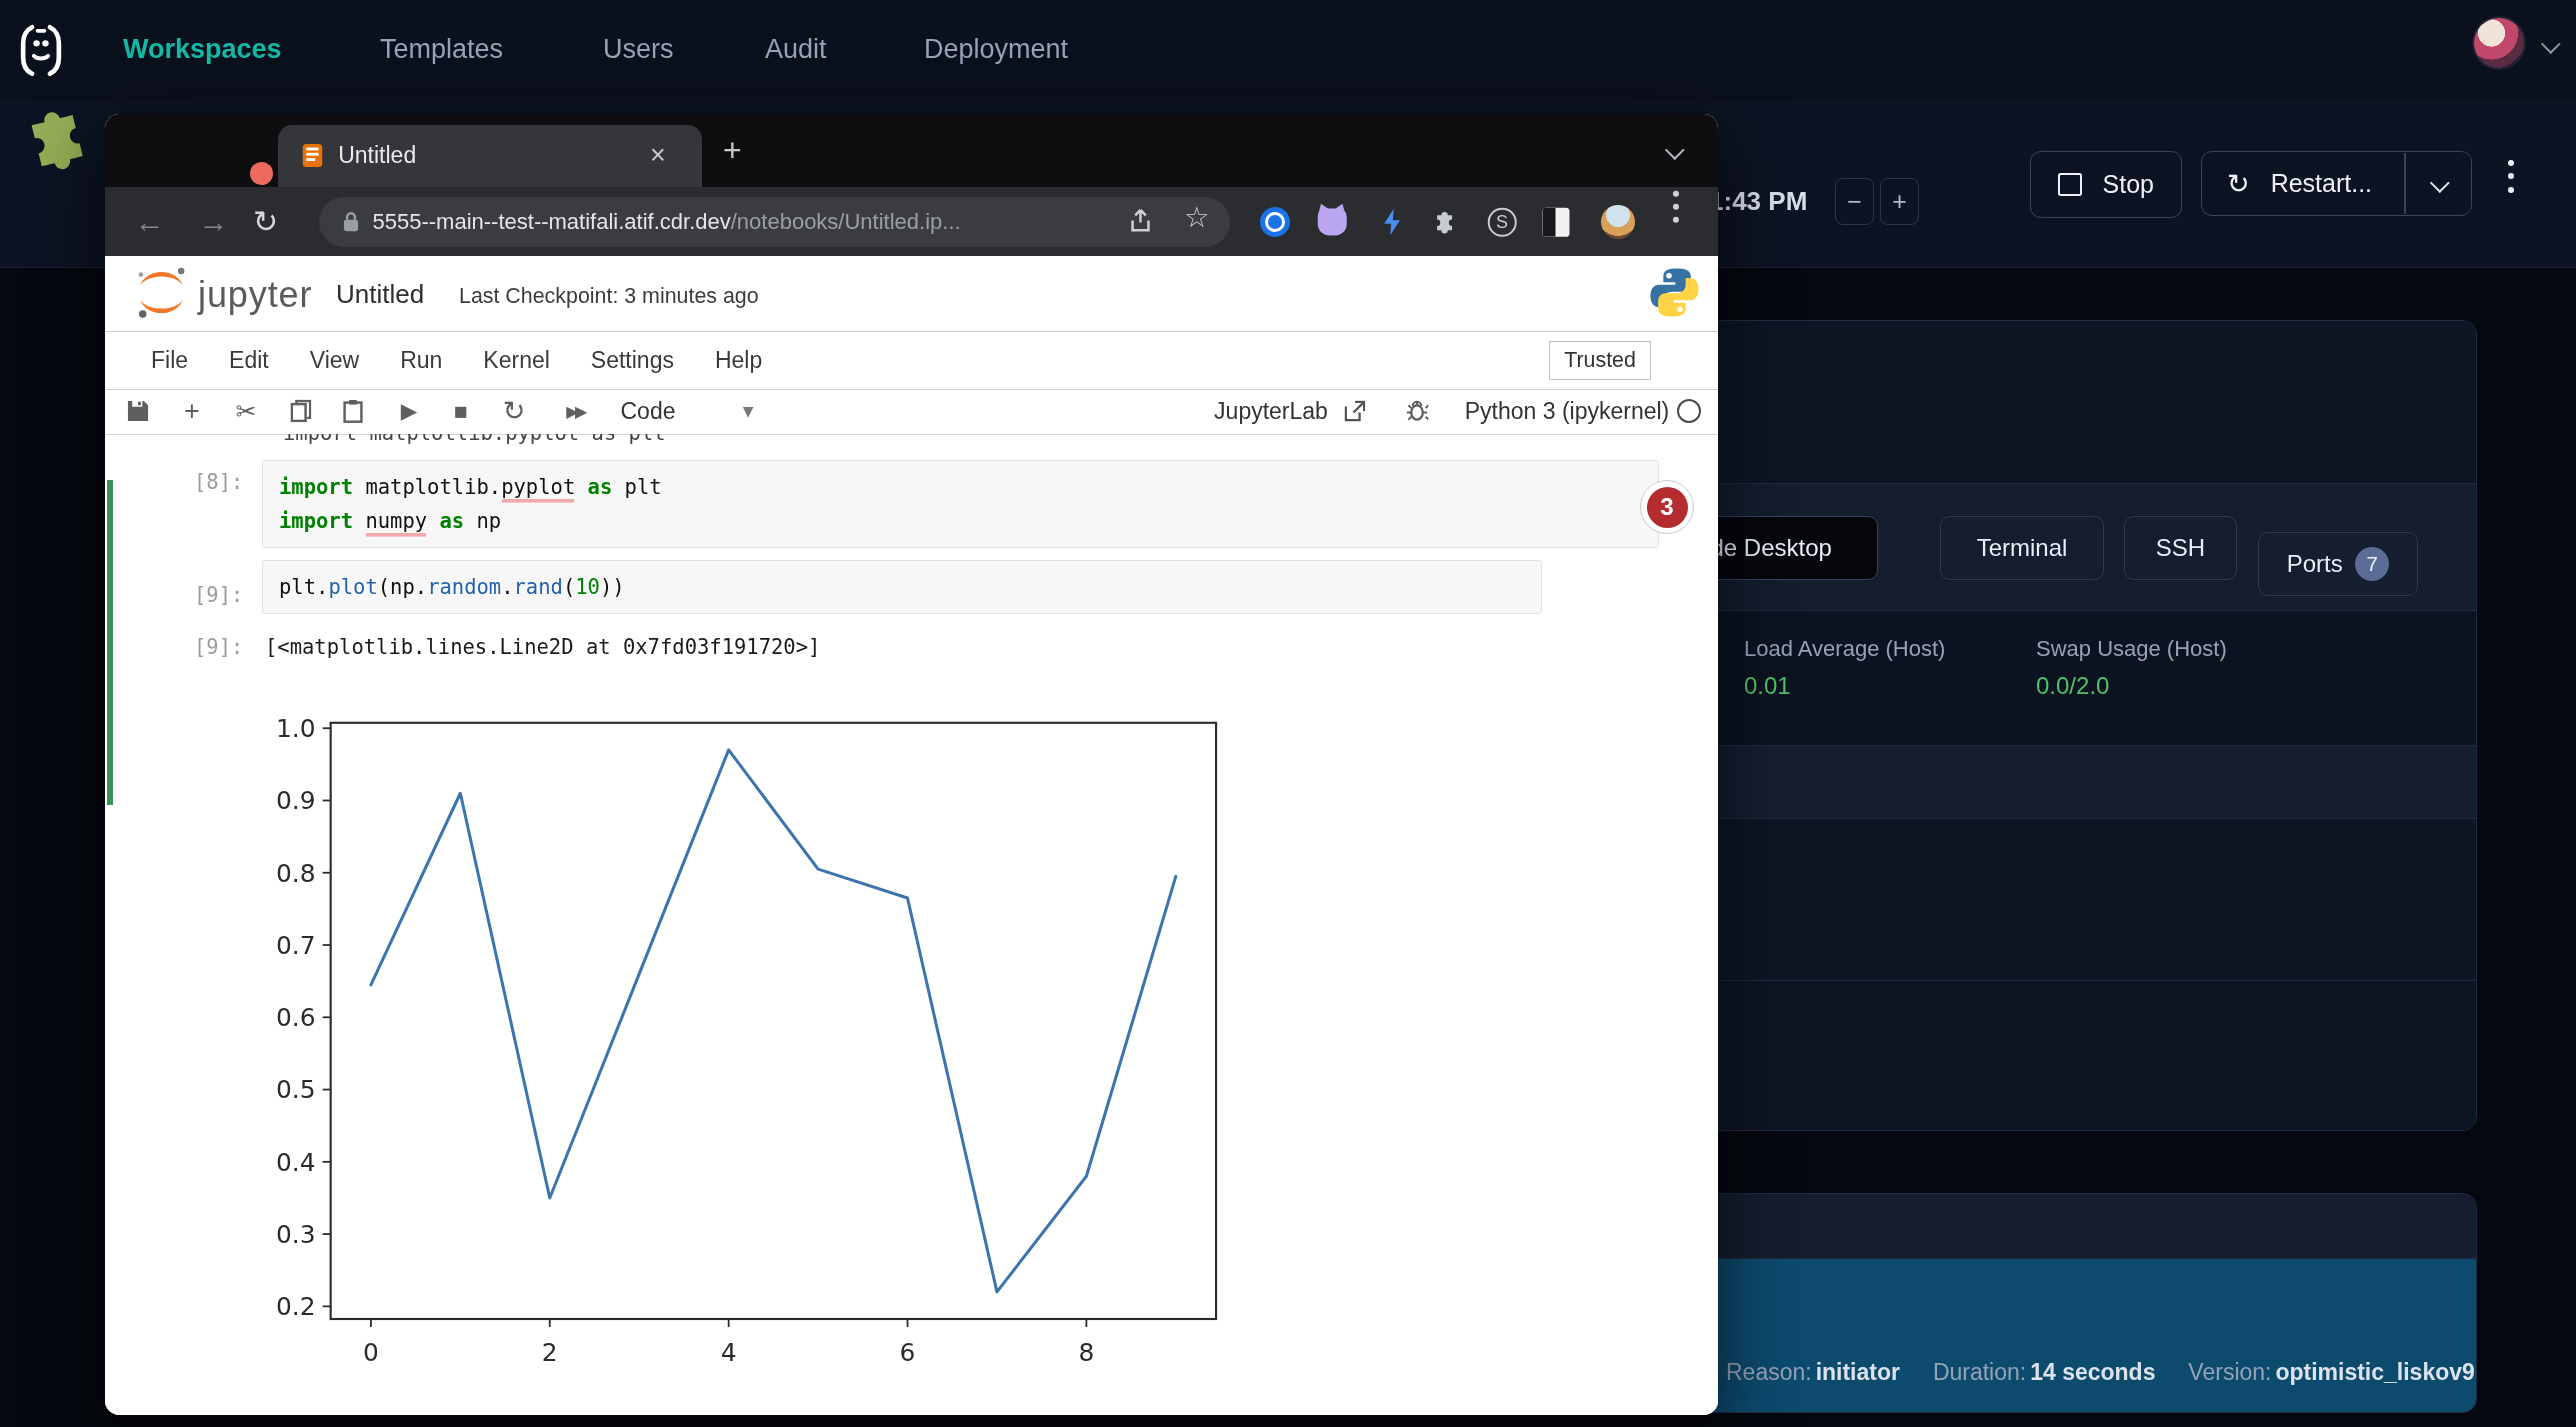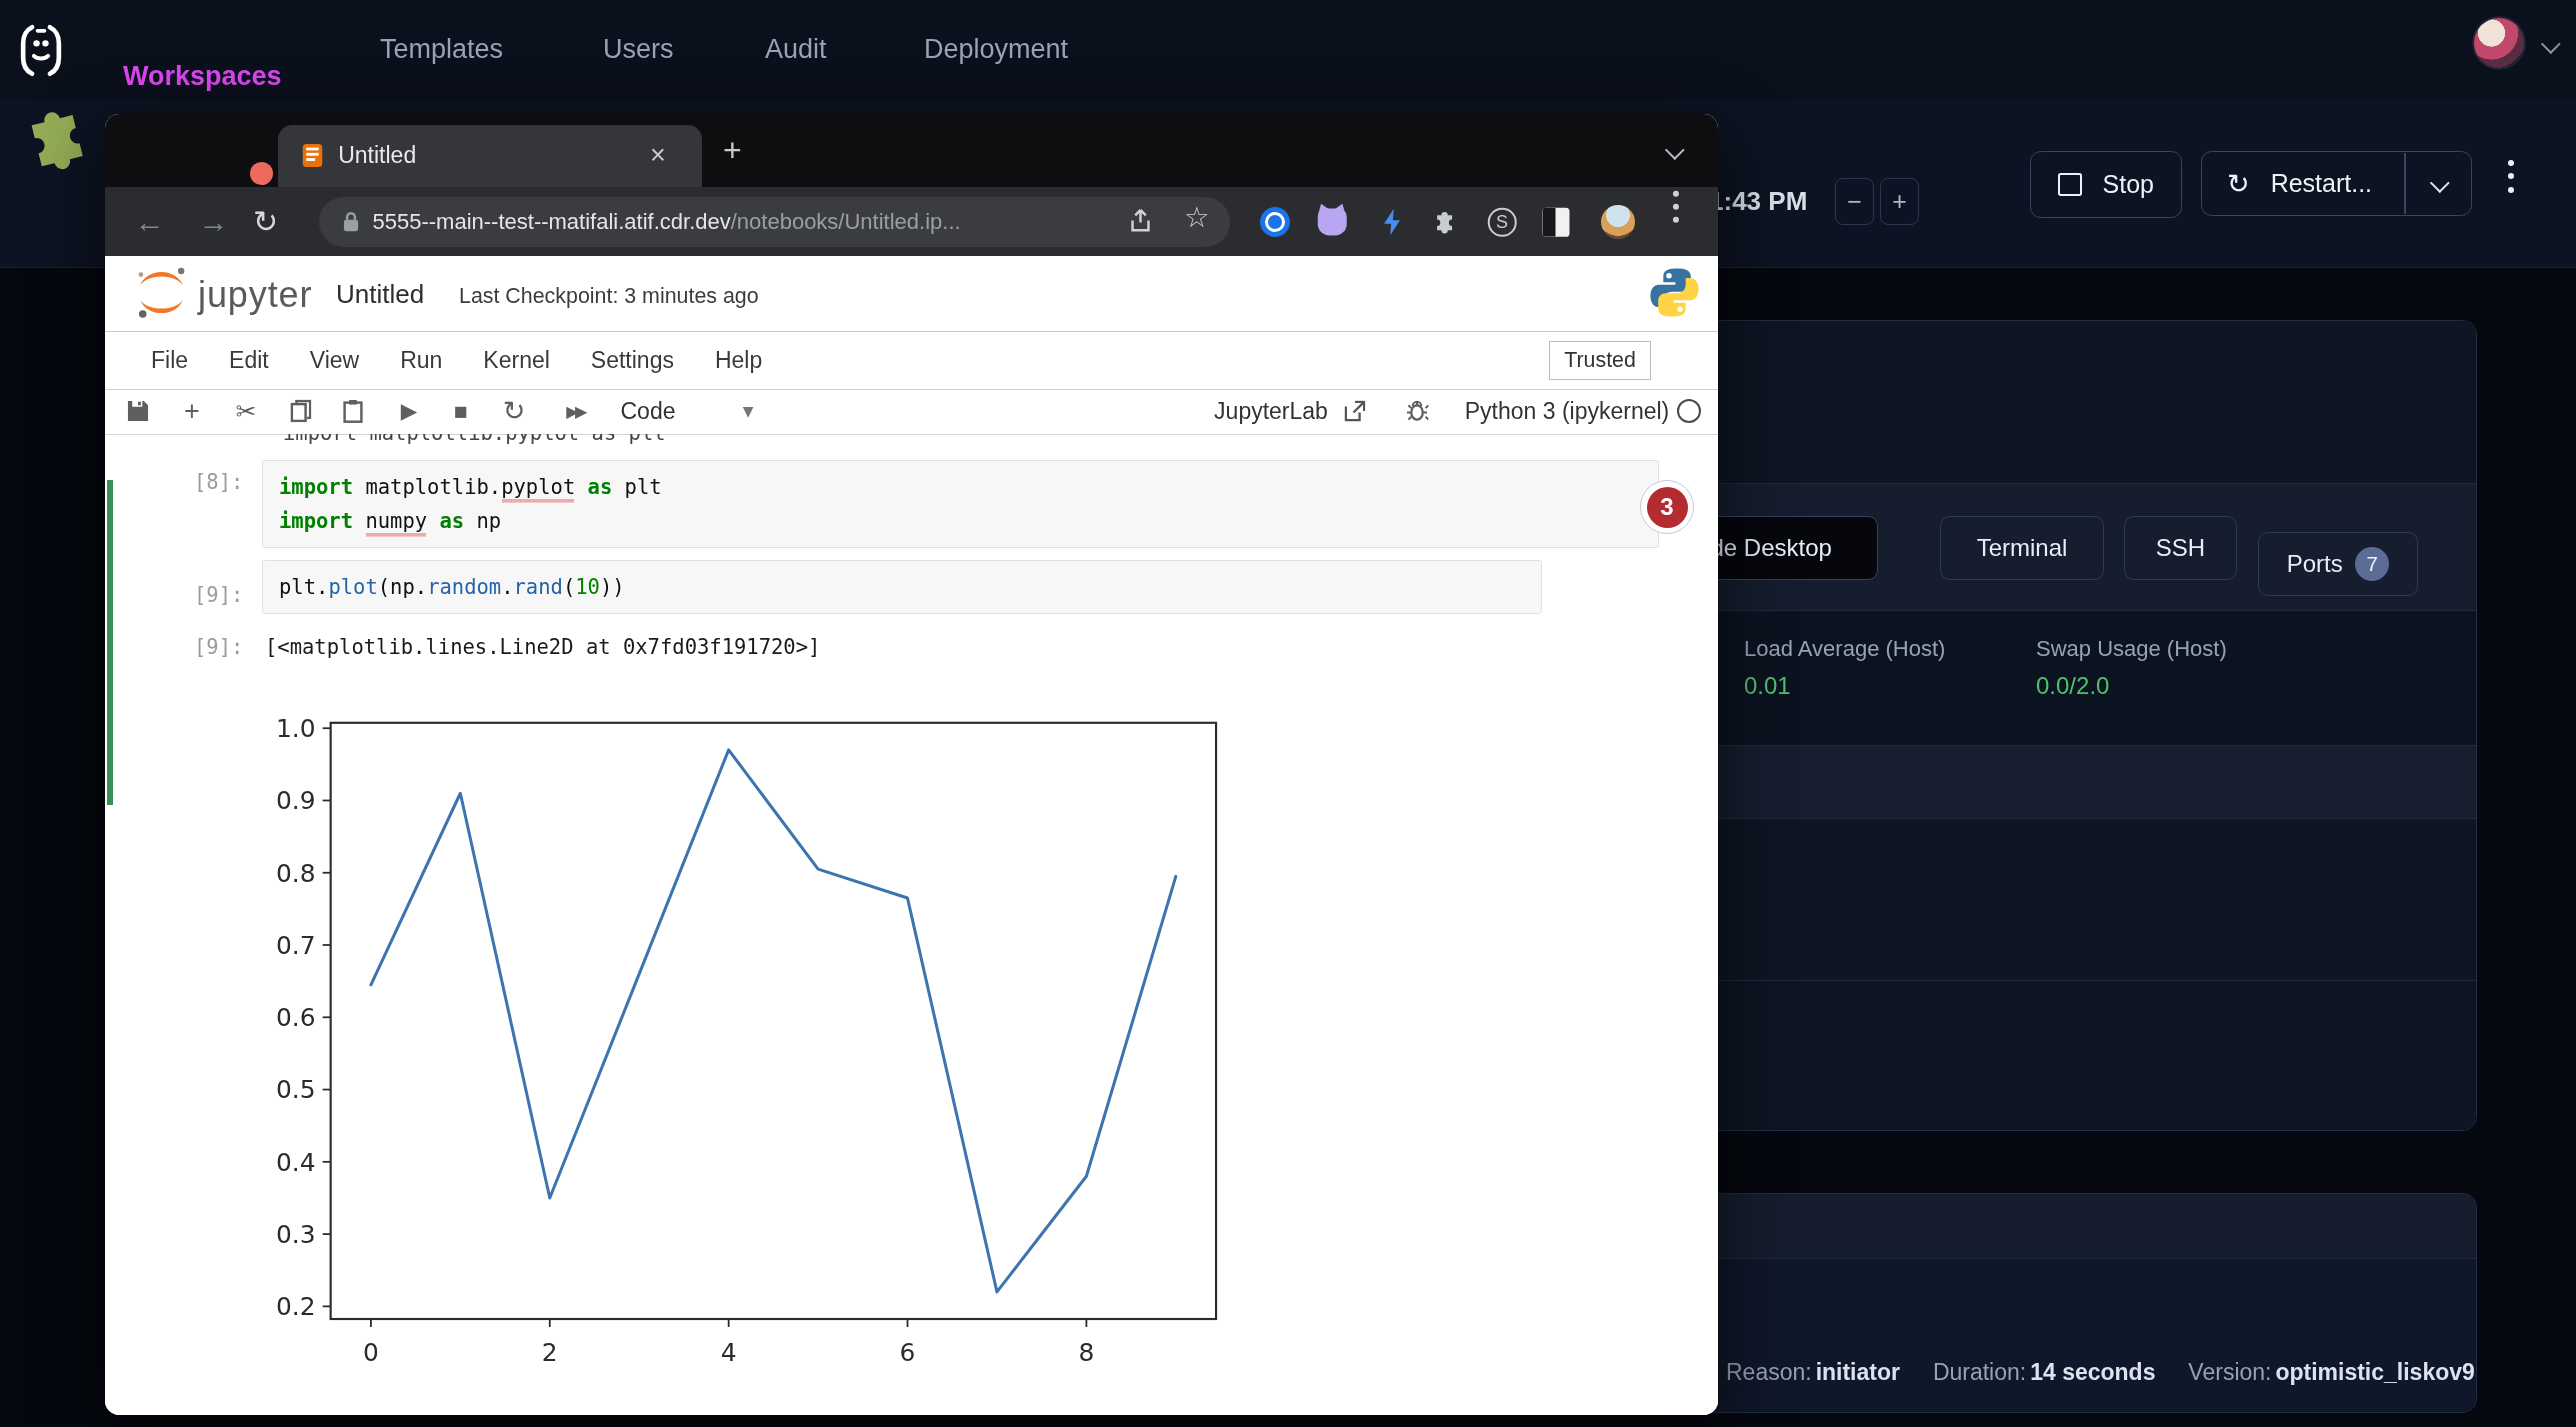--- a/index.html
+++ b/index.html
@@ -3,21 +3,21 @@
 <meta charset="utf-8">
 <style>
   html,body{margin:0;padding:0;background:#05080f;}
   .stage{position:relative;width:2576px;height:1428px;overflow:hidden;
          font-family:"Liberation Sans",sans-serif;background:#05080f;}
   .abs{position:absolute;}
 
   
   .topnav{left:0;top:0;width:2576px;height:101px;background:#0b101d;border-bottom:1.8px solid #1b2433;}
   .navitem{top:0;height:99px;display:flex;align-items:center;font-size:27px;color:#97a2b6;cursor:pointer;}
-  .navitem.active{color:#d946ef;font-weight:700;margin-top:27px;}
+  .navitem.active{color:#14b8a6;font-weight:700;}
   .avatar-top{border-radius:50%;width:50px;height:50px;
     background:radial-gradient(circle at 35% 30%,#f2e3d9 0 28%,#c2486b 29% 55%,#5a2c44 56% 75%,#2a1c2e 76% 100%);
     box-shadow:0 0 0 1.8px #1e2737;}
   .chev{display:inline-block;width:11.6px;height:11.6px;border-right:2.7px solid currentColor;border-bottom:2.7px solid currentColor;transform:rotate(45deg);}
 
   
   .pagehead{left:0;top:101px;width:2576px;height:166px;background:#0d1322;border-bottom:1.8px solid #1b2334;}
   .timetxt{color:#d9dfe9;font-size:26px;font-weight:600;}
   .zoombtn{width:37px;height:45px;border:1.8px solid #2b3750;border-radius:8px;color:#aeb8c9;
     display:flex;align-items:center;justify-content:center;font-size:25px;background:transparent;cursor:pointer;}
@@ -146,21 +146,21 @@
       <div class="abs mlabel" style="left:646px;top:25px">Swap Usage (Host)</div>
       <div class="abs mvalue" style="left:646px;top:61px">0.0/2.0</div>
     </div>
     <div class="sec" style="height:72px;background:#161e30;border-top:0.9px solid #1f2a3e"></div>
     <div class="sec" style="height:161px;background:#0e1523;border-top:0.9px solid #1f2a3e"></div>
     <div class="sec" style="height:153px;background:#0e1523;border-top:0.9px solid #1f2a3e"></div>
   </div>
 
   <div class="abs panel" style="left:1389px;top:1193px;width:1086px;height:218px">
     <div class="sec" style="height:64px;background:#151d2e"></div>
-    <div class="sec" style="height:153px;background:#0f172a;border-top:0.9px solid #1f2a3e;position:relative">
+    <div class="sec" style="height:153px;background:#0c4a6e;border-top:0.9px solid #1f2a3e;position:relative">
       <div class="abs" style="left:336px;top:100px;white-space:nowrap">
         <span class="blabel">Reason:</span>
         <span class="bvalue">initiator</span>
         <span style="display:inline-block;width:25px"></span>
         <span class="blabel">Duration:</span>
         <span class="bvalue">14 seconds</span>
         <span style="display:inline-block;width:25px"></span>
         <span class="blabel">Version:</span>
         <span class="bvalue">optimistic_liskov9</span>
       </div>

